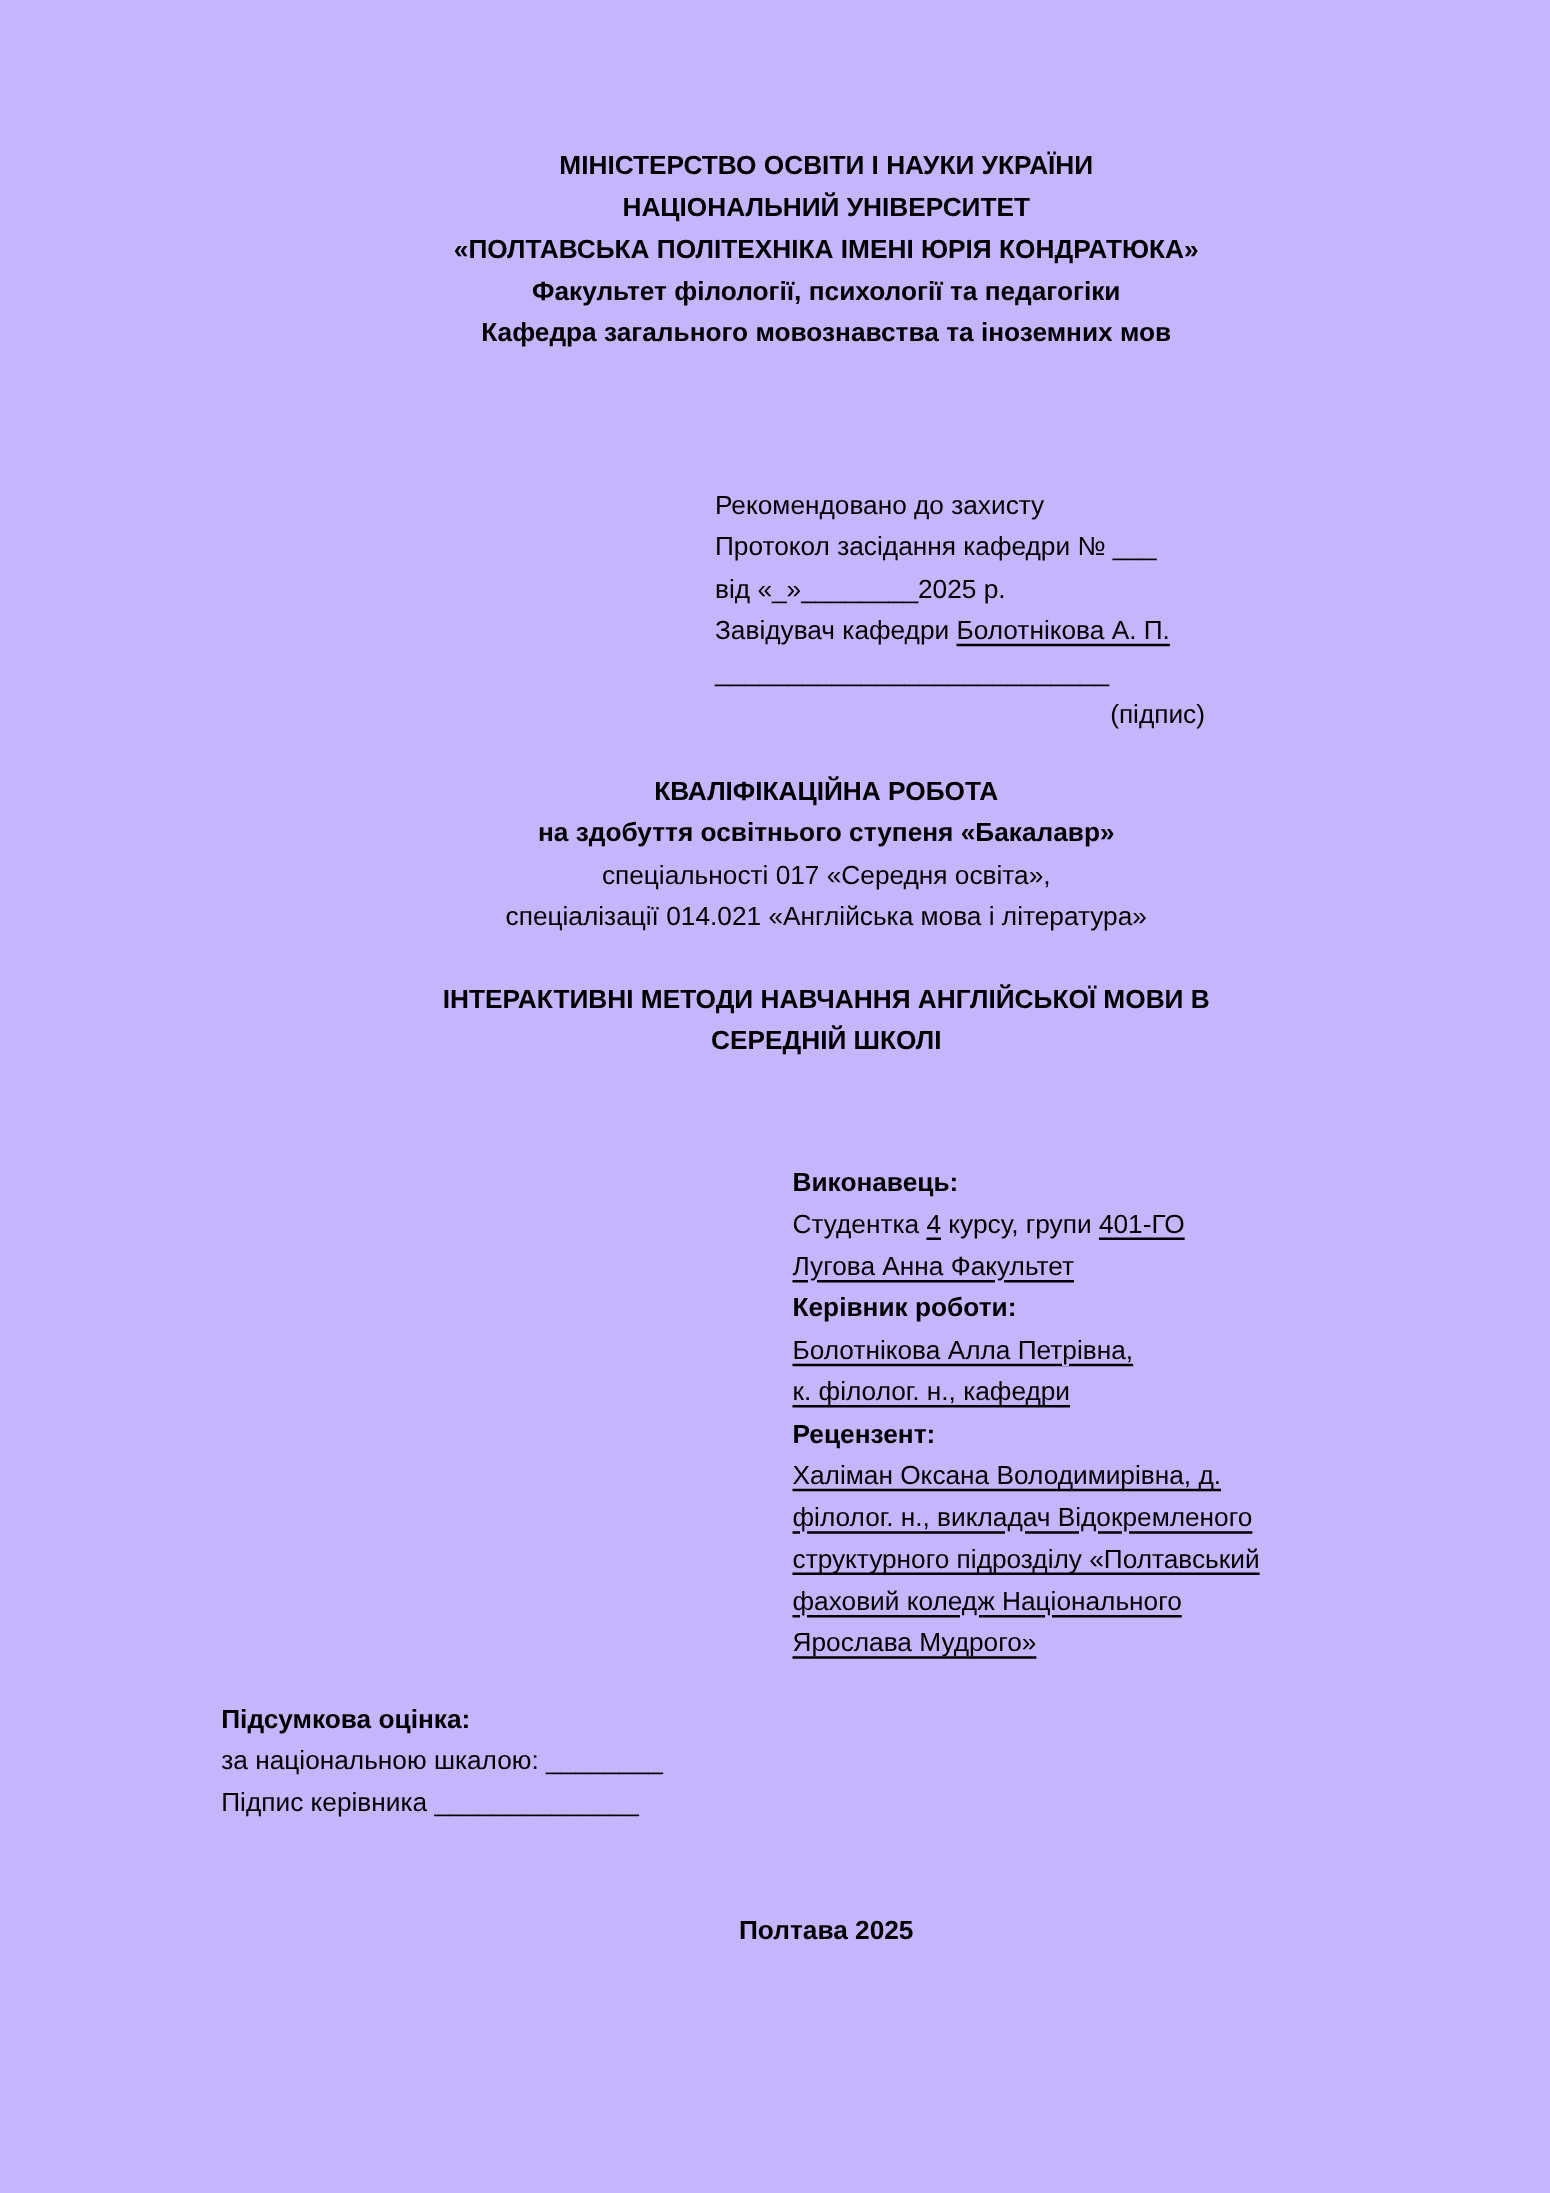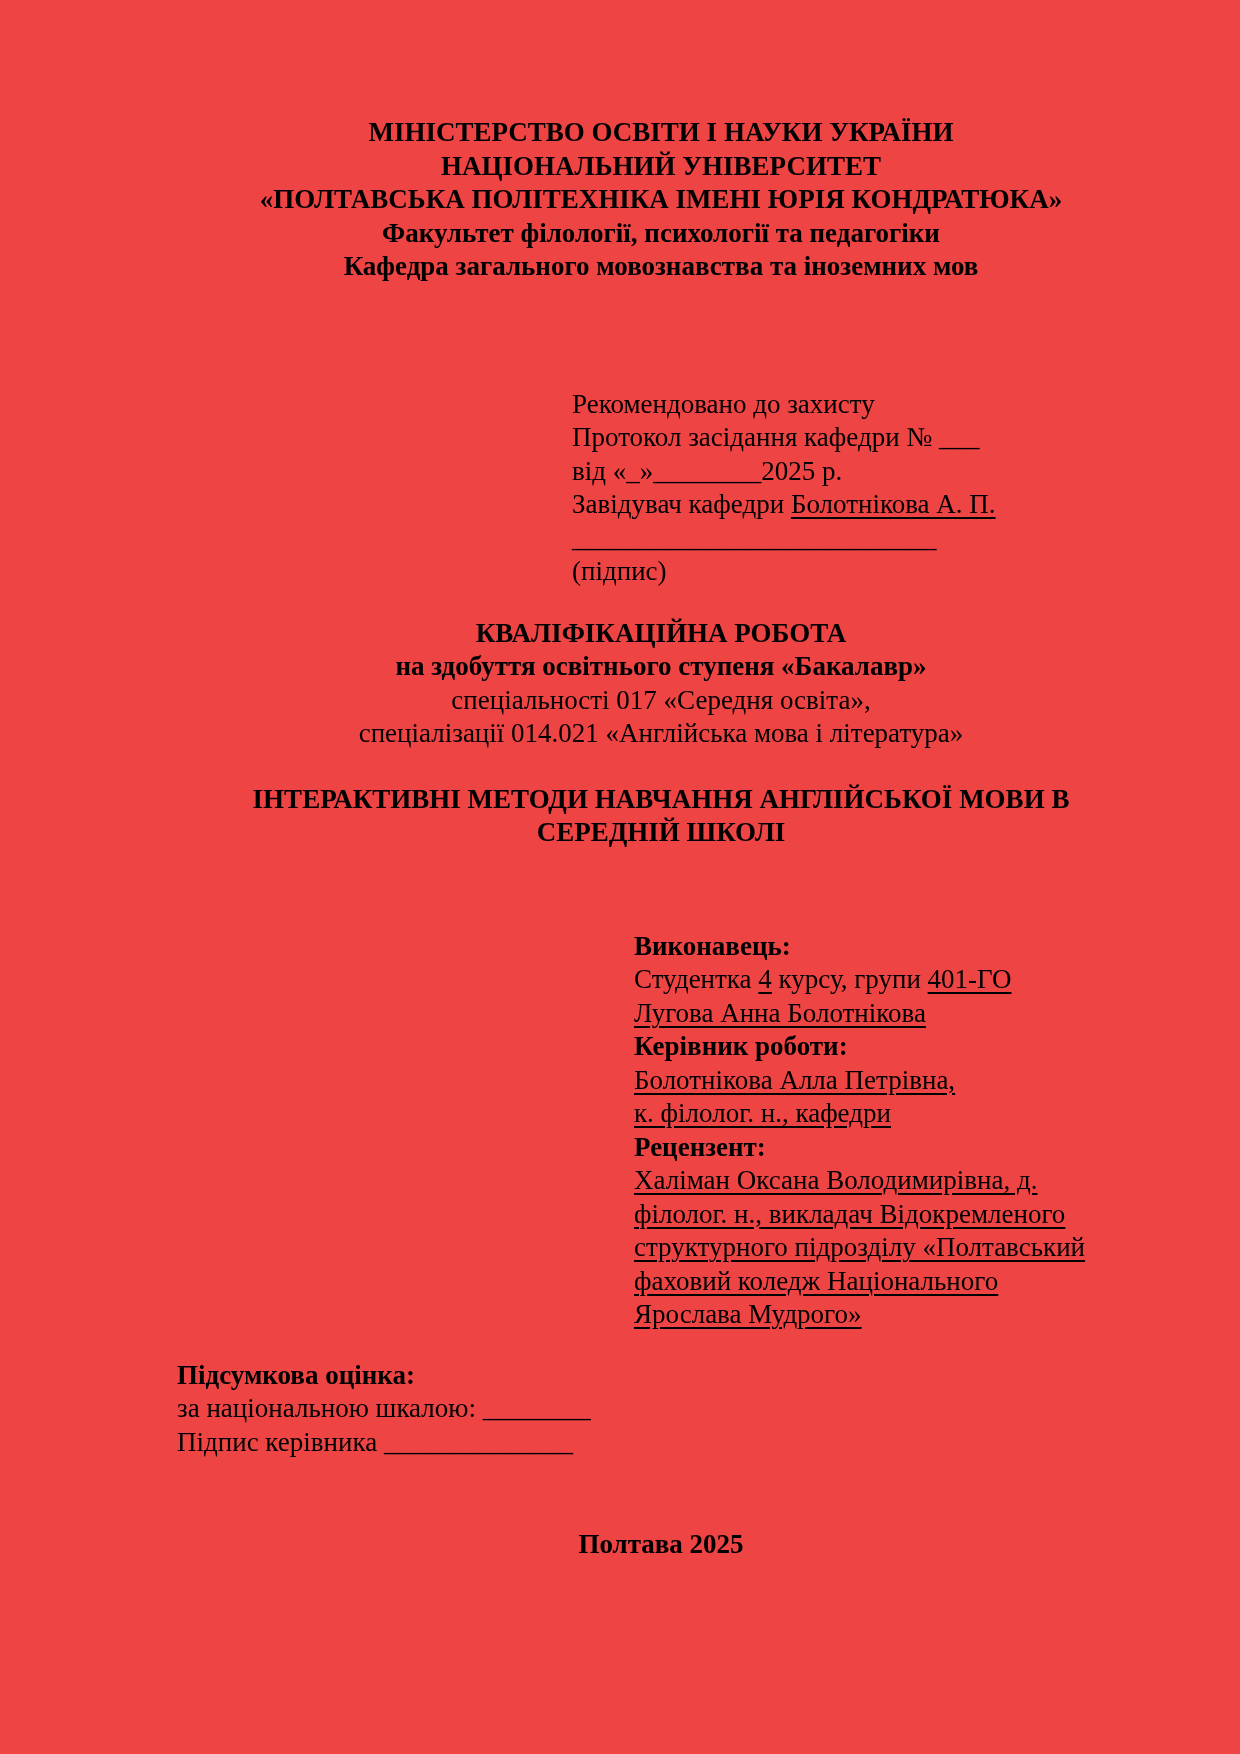--- a/index.html
+++ b/index.html
@@ -6,24 +6,24 @@
     margin: 0;
     padding: 0;
     background: #ffffff;
   }
   .page {
     position: relative;
     width: 1240px;
     height: 1754px;
     box-sizing: border-box;
     overflow: hidden;
-    background: #ef4444;
+    background: #c4b5fd;
     color: #000000;
-    font-family: Liberation Serif, serif;
-    font-size: 27px;
+    font-family: Liberation Sans, sans-serif;
+    font-size: 21px;
     line-height: 33.5px;
     padding: 116px 95px 0 177px;
   }
   .page p {
     margin: 0;
     padding: 0;
     white-space: nowrap;
   }
   .center { text-align: center; }
   .b { font-weight: bold; }
@@ -33,21 +33,21 @@
     text-underline-offset: 4px;
   }
   .approval {
     margin-top: 104px;
     margin-left: 395px;
   }
   .sig {
     width: 392px;
   }
   .sig-caption {
-    text-align: left;
+    text-align: right;
   }
   .qual { margin-top: 28px; }
   .thesis-title { margin-top: 32px; }
   .people {
     margin-top: 80px;
     margin-left: 457px;
   }
   .grade {
     margin-top: 27px;
   }
@@ -85,21 +85,21 @@
   </div>
 
   <div class="center b thesis-title">
     <p>ІНТЕРАКТИВНІ МЕТОДИ НАВЧАННЯ АНГЛІЙСЬКОЇ МОВИ В</p>
     <p>СЕРЕДНІЙ ШКОЛІ</p>
   </div>
 
   <div class="people">
     <p class="b">Виконавець:</p>
     <p><span>Студентка </span><span class="u">4</span><span> курсу, групи </span><span class="u">401-ГО</span></p>
-    <p class="u">Лугова Анна Болотнікова</p>
+    <p class="u">Лугова Анна Факультет</p>
     <p class="b">Керівник роботи:</p>
     <p class="u">Болотнікова Алла Петрівна,</p>
     <p class="u">к. філолог. н., кафедри</p>
     <p class="b">Рецензент:</p>
     <p class="u">Халіман Оксана Володимирівна, д.</p>
     <p class="u">філолог. н., викладач Відокремленого</p>
     <p class="u">структурного підрозділу «Полтавський</p>
     <p class="u">фаховий коледж Національного</p>
     <p class="u">Ярослава Мудрого»</p>
   </div>

